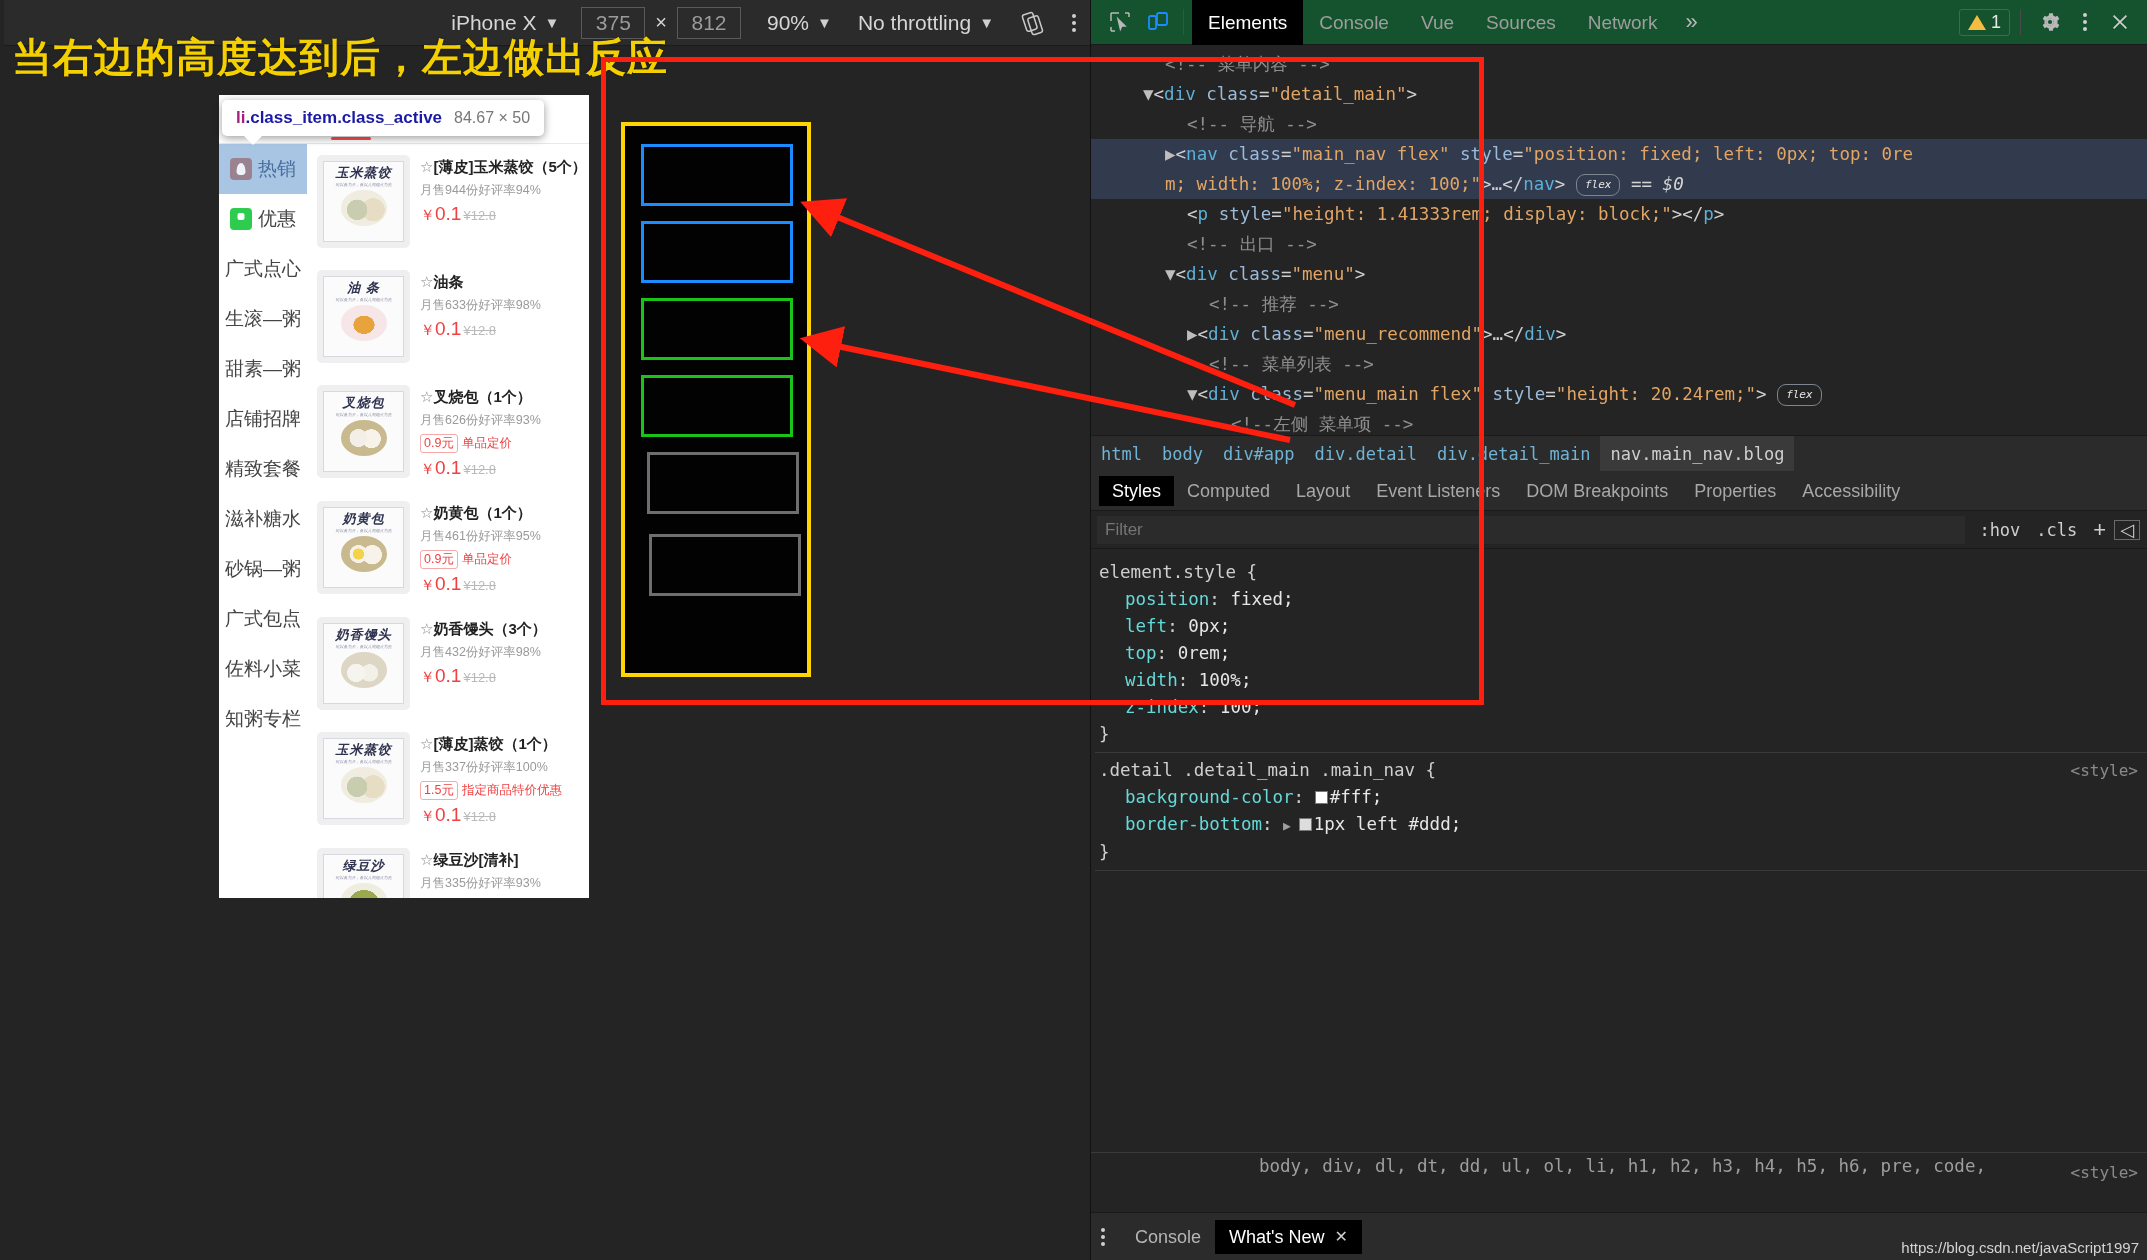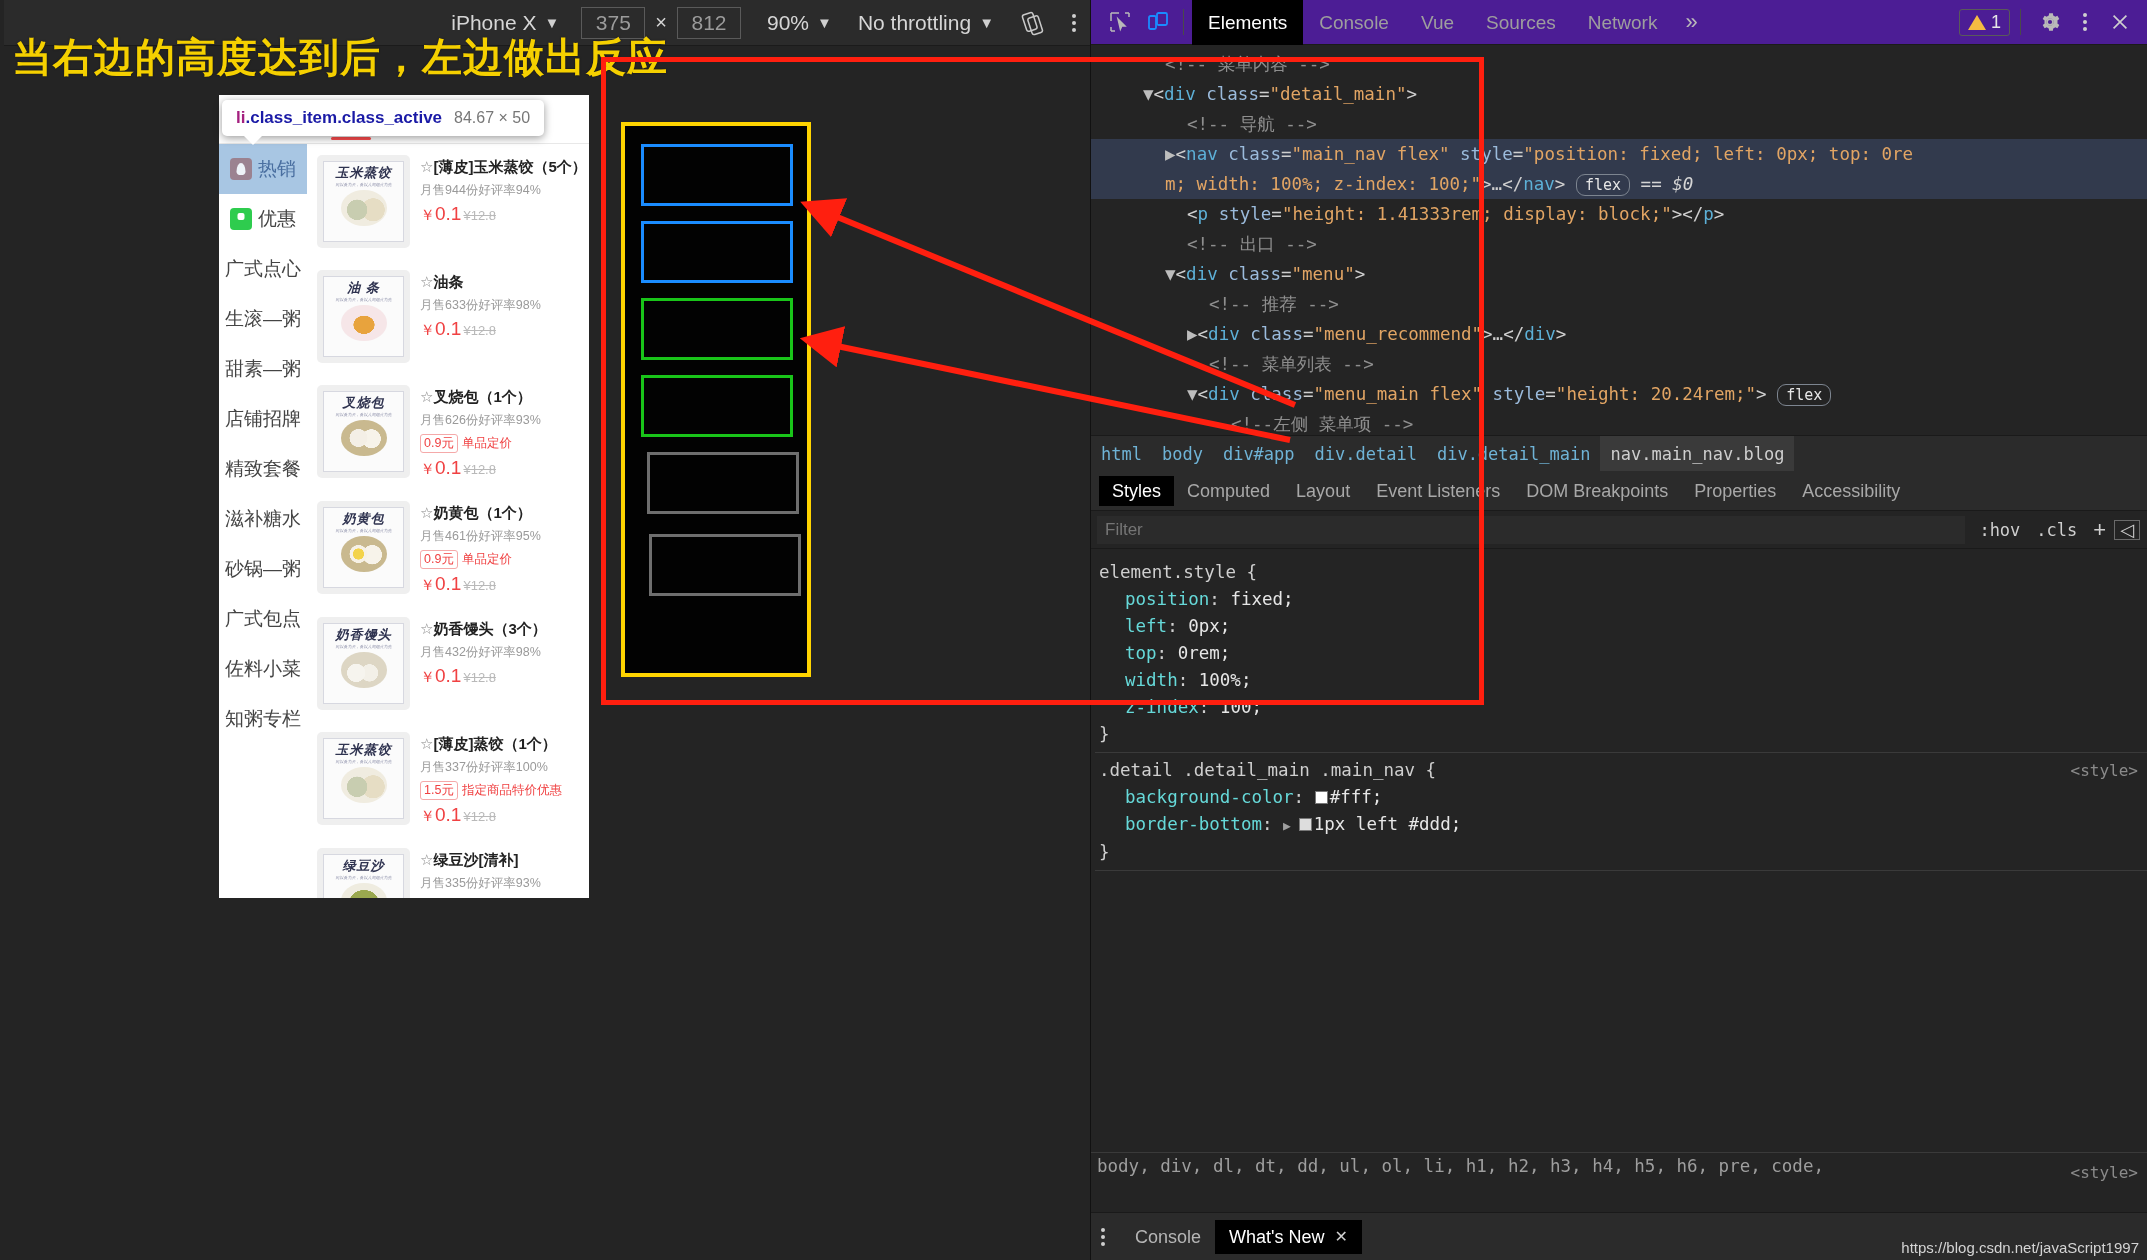--- a/index.html
+++ b/index.html
@@ -163,21 +163,21 @@
     border: 5px solid #ff1f0f; z-index: 25; pointer-events: none;
   }
   #arrows { position: absolute; left: 0; top: 0; width: 2147px; height: 1260px; z-index: 35; pointer-events: none; }
 
   
   #devtools {
     position: absolute; left: 1090px; top: 0; width: 1057px; height: 1260px;
     background: #242424; border-left: 1px solid #111;
   }
   #dt-tabbar {
-    height: 45px; background: #4c1d95; display: flex; align-items: center;
+    height: 45px; background: #14532d; display: flex; align-items: center;
     padding-left: 10px; gap: 0; border-bottom: 1px solid #1b1b1b;
   }
   .dt-icon-btn { width: 38px; height: 38px; display: flex; align-items: center; justify-content: center; }
   .dt-tab {
     padding: 0 16px; height: 45px; line-height: 45px; font-size: 19px; color: #9e9e9e;
     white-space: nowrap;
   }
   .dt-tab.selected { background: #000; color: #fff; }
   .dt-more { color: #b9b9b9; font-size: 22px; padding: 0 12px; }
   .warn-pill {
@@ -197,22 +197,23 @@
   .dline.hl { background: #323a4d; }
   .tk-punc { color: #cfcfcf; }
   .tk-tag { color: #5db0d7; }
   .tk-attr { color: #9bbbdc; }
   .tk-val { color: #e2a564; }
   .tk-comment { color: #8e8e8e; }
   .tk-dollar { color: #d4d4d4; font-style: italic; }
   .tri { color: #bdbdbd; }
   .badge-flex {
     display: inline-block; border: 1px solid #7d8590; border-radius: 9px;
-    padding: 0 8px; font-size: 15px; color: #e6e6e6; line-height: 20px;
+    padding: 0 8px; font-size: 11px; color: #e6e6e6; line-height: 20px;
     vertical-align: middle;
+    font-style: italic;
   }
 
   
   #breadcrumb {
     position: absolute; left: 0; top: 435px; width: 1057px; height: 36px;
     background: #2b2b2b; display: flex; align-items: center;
     font-family: "DejaVu Sans Mono", "Liberation Mono", monospace;
     font-size: 17px; color: #6fb3d6;
     border-top: 1px solid #1a1a1a;
   }
@@ -271,20 +272,21 @@
   #status-url {
     position: absolute; right: 8px; bottom: 4px; color: #d4d4d4; font-size: 15px;
     font-family: "Liberation Sans", sans-serif;
   }
   .low-rule {
     position: absolute; left: 0; bottom: 48px; width: 1057px; height: 60px;
     background: #242424; color: #9e9e9e;
     font-family: "DejaVu Sans Mono", "Liberation Mono", monospace;
     font-size: 17.5px; line-height: 27px; padding-left: 6px; overflow: hidden;
     border-top: 1px solid #3a3a3a;
+    text-align: center;
   }
 </style>
 </head>
 <body>
 
 <div id="root">
 
   <div id="left-pane">
 
     <div id="device-toolbar">

